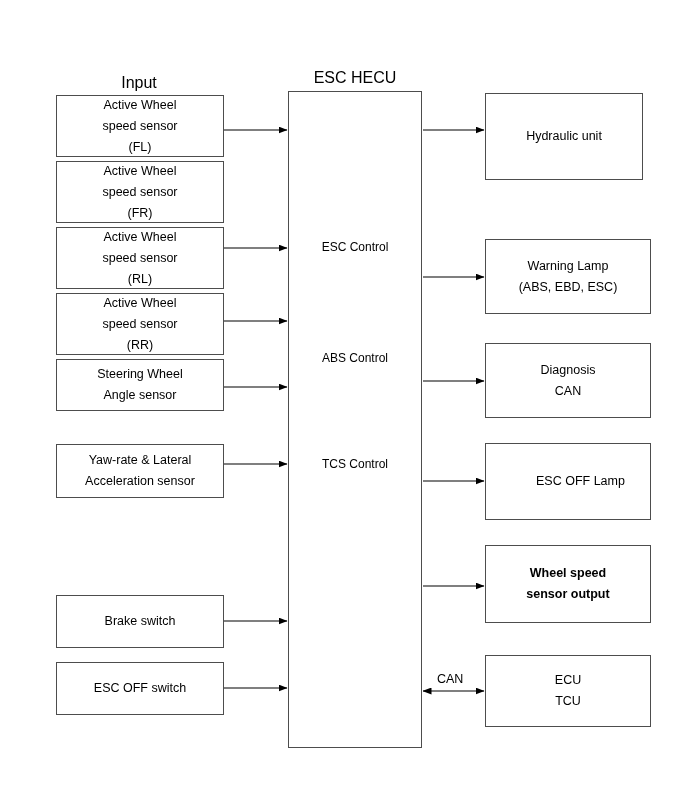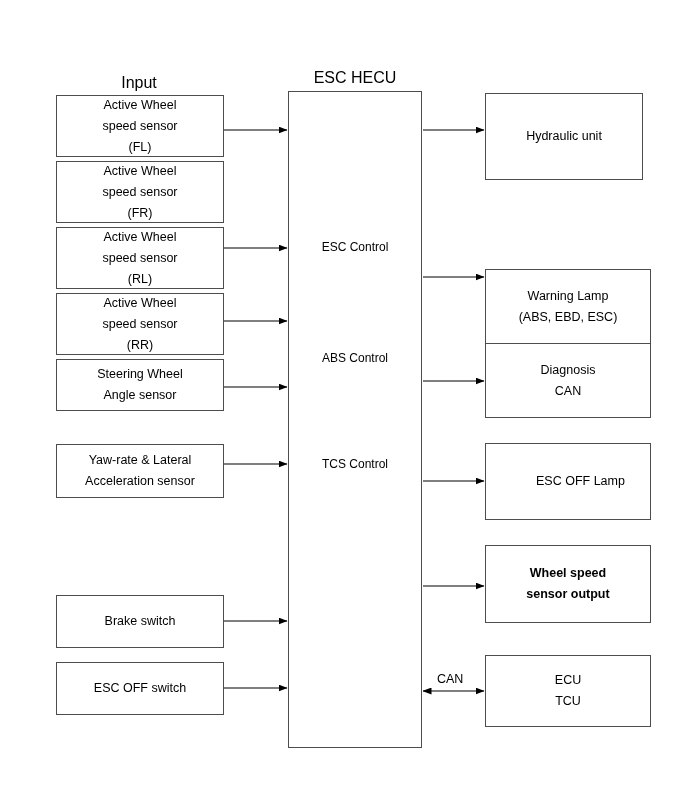--- a/index.html
+++ b/index.html
@@ -144,21 +144,21 @@
       </div>
       <div class="node" style="left: 56px; top: 595px; width: 168px; height: 53px;">
         <span class="line">Brake switch</span>
       </div>
       <div class="node" style="left: 56px; top: 662px; width: 168px; height: 53px;">
         <span class="line">ESC OFF switch</span>
       </div>
       <div class="node" style="left: 485px; top: 93px; width: 158px; height: 87px;">
         <span class="line">Hydraulic unit</span>
       </div>
-      <div class="node" style="left: 485px; top: 239px; width: 166px; height: 75px; margin-top: 30px;">
+      <div class="node" style="left: 485px; top: 239px; width: 166px; height: 75px;">
         <span class="line">Warning Lamp</span>
         <span class="line">(ABS, EBD, ESC)</span>
       </div>
       <div class="node" style="left: 485px; top: 343px; width: 166px; height: 75px;">
         <span class="line">Diagnosis</span>
         <span class="line">CAN</span>
       </div>
       <div class="node" style="left: 485px; top: 443px; width: 166px; height: 77px; padding-left: 25px;">
         <span class="line">ESC OFF Lamp</span>
       </div>

